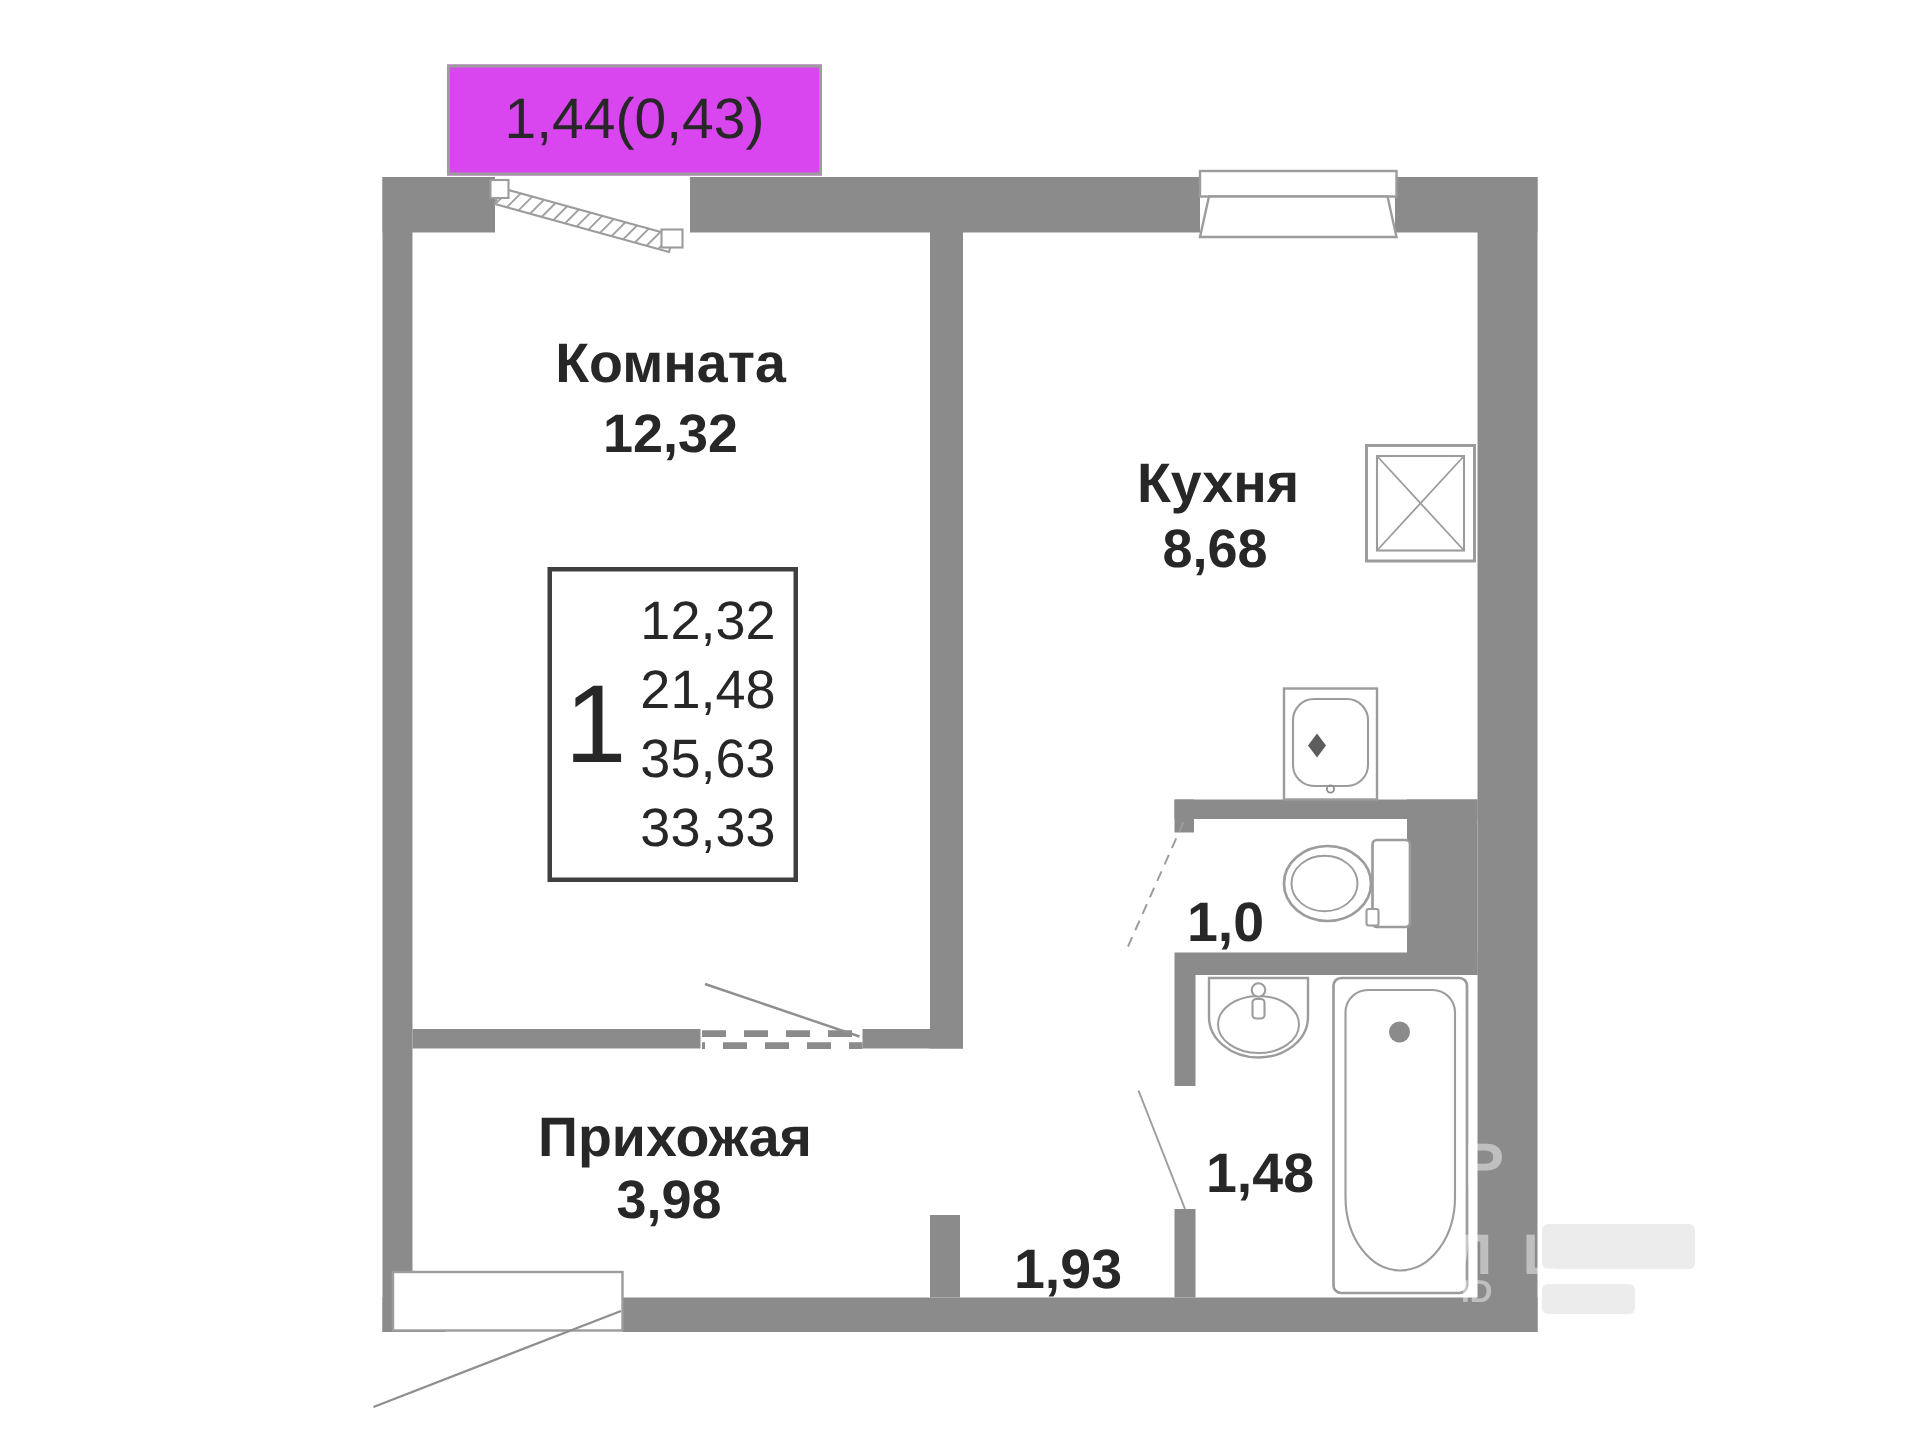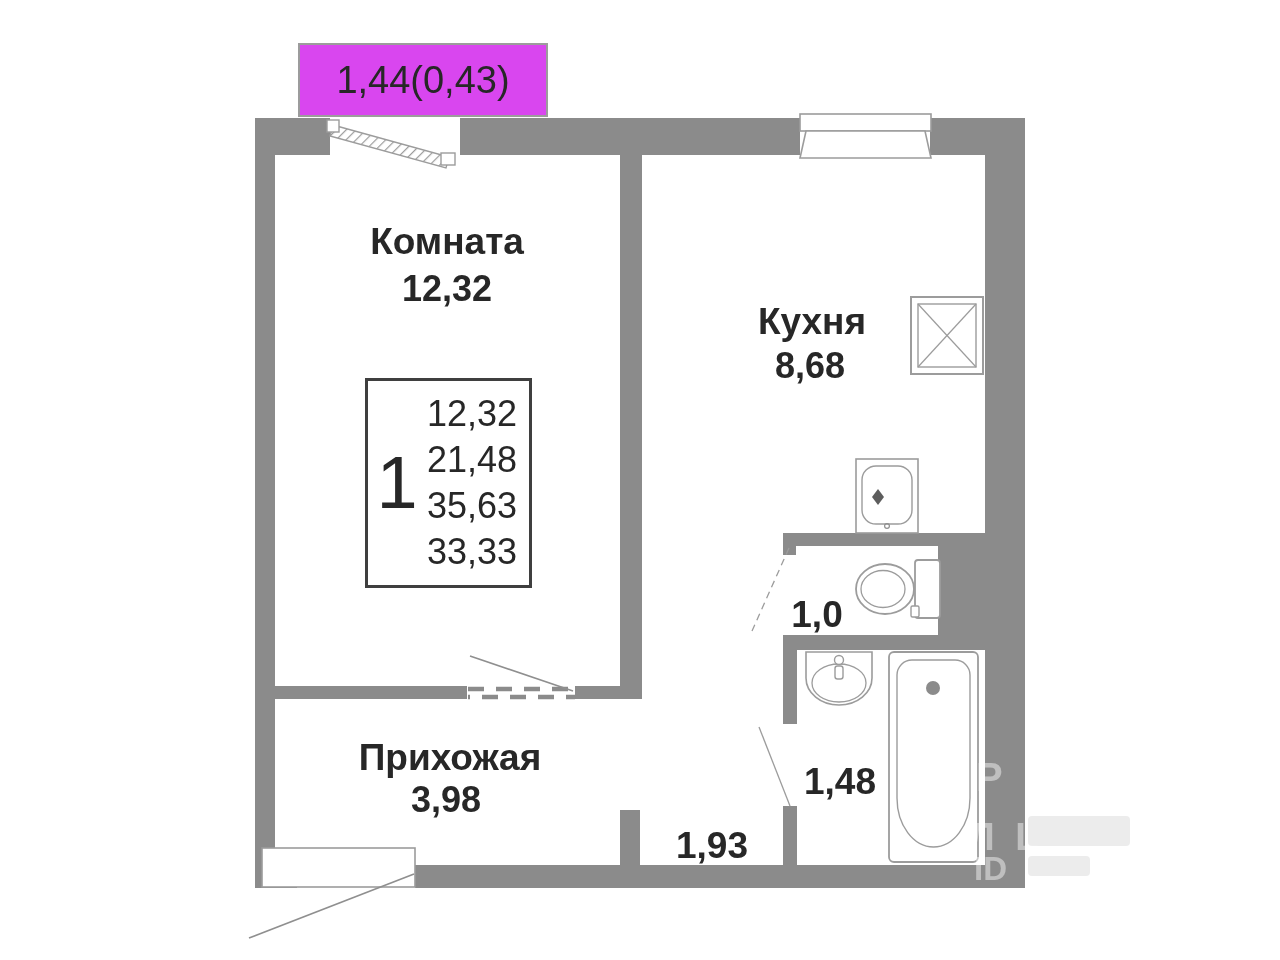--- a/index.html
+++ b/index.html
@@ -151,15 +151,15 @@
     <div id="legend-values">
       <div>12,32</div>
       <div>21,48</div>
       <div>35,63</div>
       <div>33,33</div>
     </div>
   </div>
 
   <div class="wm-letter" style="left:976px;top:755px;font-size:40px;">Р</div>
   <div class="wm-letter" style="left:968px;top:816px;font-size:38px;letter-spacing:5px;">Л L</div>
-  <div class="wm-letter" style="left:974px;top:850px;font-size:33px;">ID</div>
+  <div class="wm-letter" style="left:974px;top:850px;font-size:21px;">ID</div>
 
 </div>
 
 </body></html>

